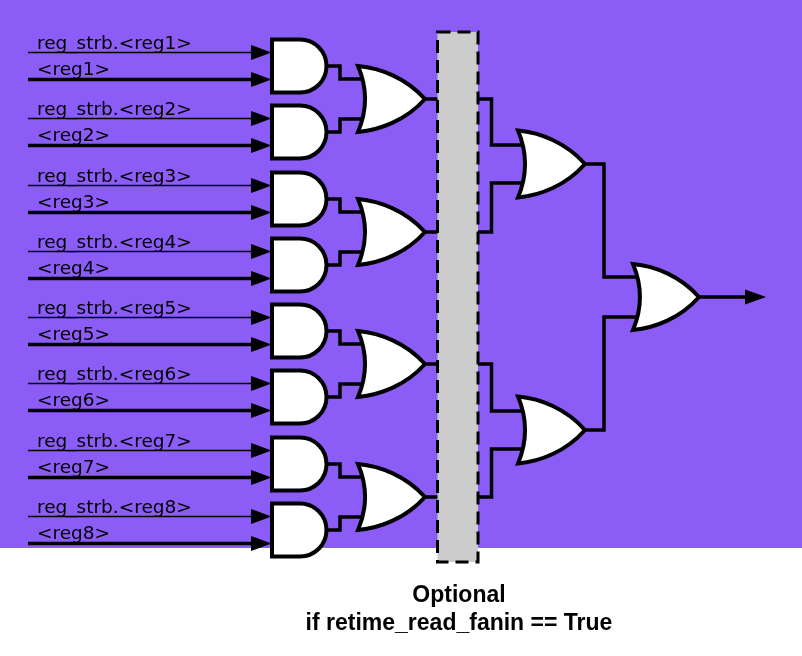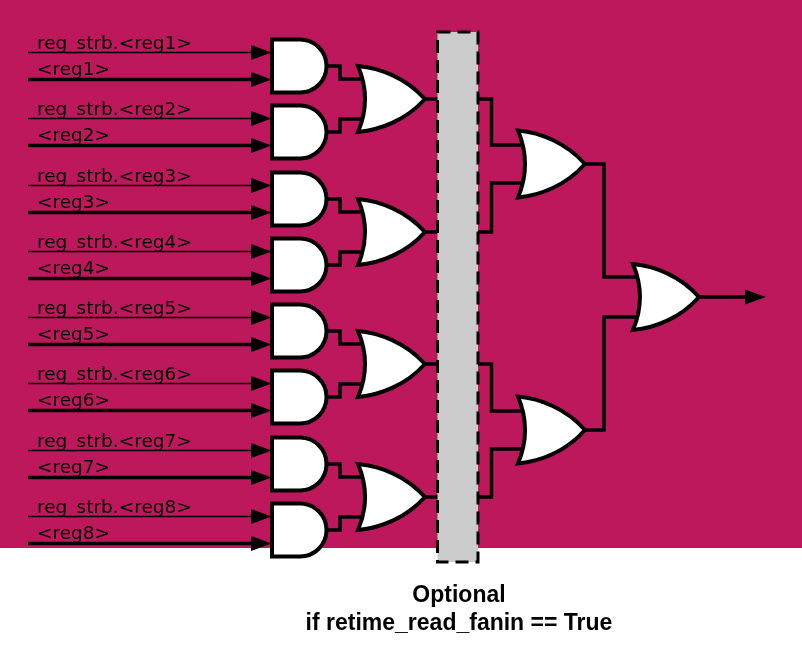--- a/index.html
+++ b/index.html
@@ -7,21 +7,21 @@
     padding: 0;
     background: #ffffff;
     width: 802px;
     height: 656px;
     overflow: hidden;
   }
   .stage {
     position: relative;
     width: 802px;
     height: 548px;
-    background: #be185d;
+    background: #8b5cf6;
   }
   svg { display: block; }
   .wire   { stroke: #000000; stroke-width: 3.5; fill: none; }
   .thin   { stroke: #000000; stroke-width: 1.4; fill: none; }
   .thick  { stroke: #000000; stroke-width: 3.5; fill: none; }
   .gate   { fill: #ffffff; stroke: #000000; stroke-width: 4; }
   .arrow  { fill: #000000; stroke: none; }
   .obox   { fill: #cccccc; stroke: #000000; stroke-width: 3; stroke-dasharray: 13 7; }
   text.label   { font-family: "DejaVu Sans", sans-serif; font-size: 18.5px; fill: #000000; }
   text.caption { font-family: "Liberation Sans", sans-serif; font-size: 23px; font-weight: bold; fill: #000000; text-anchor: middle; }

